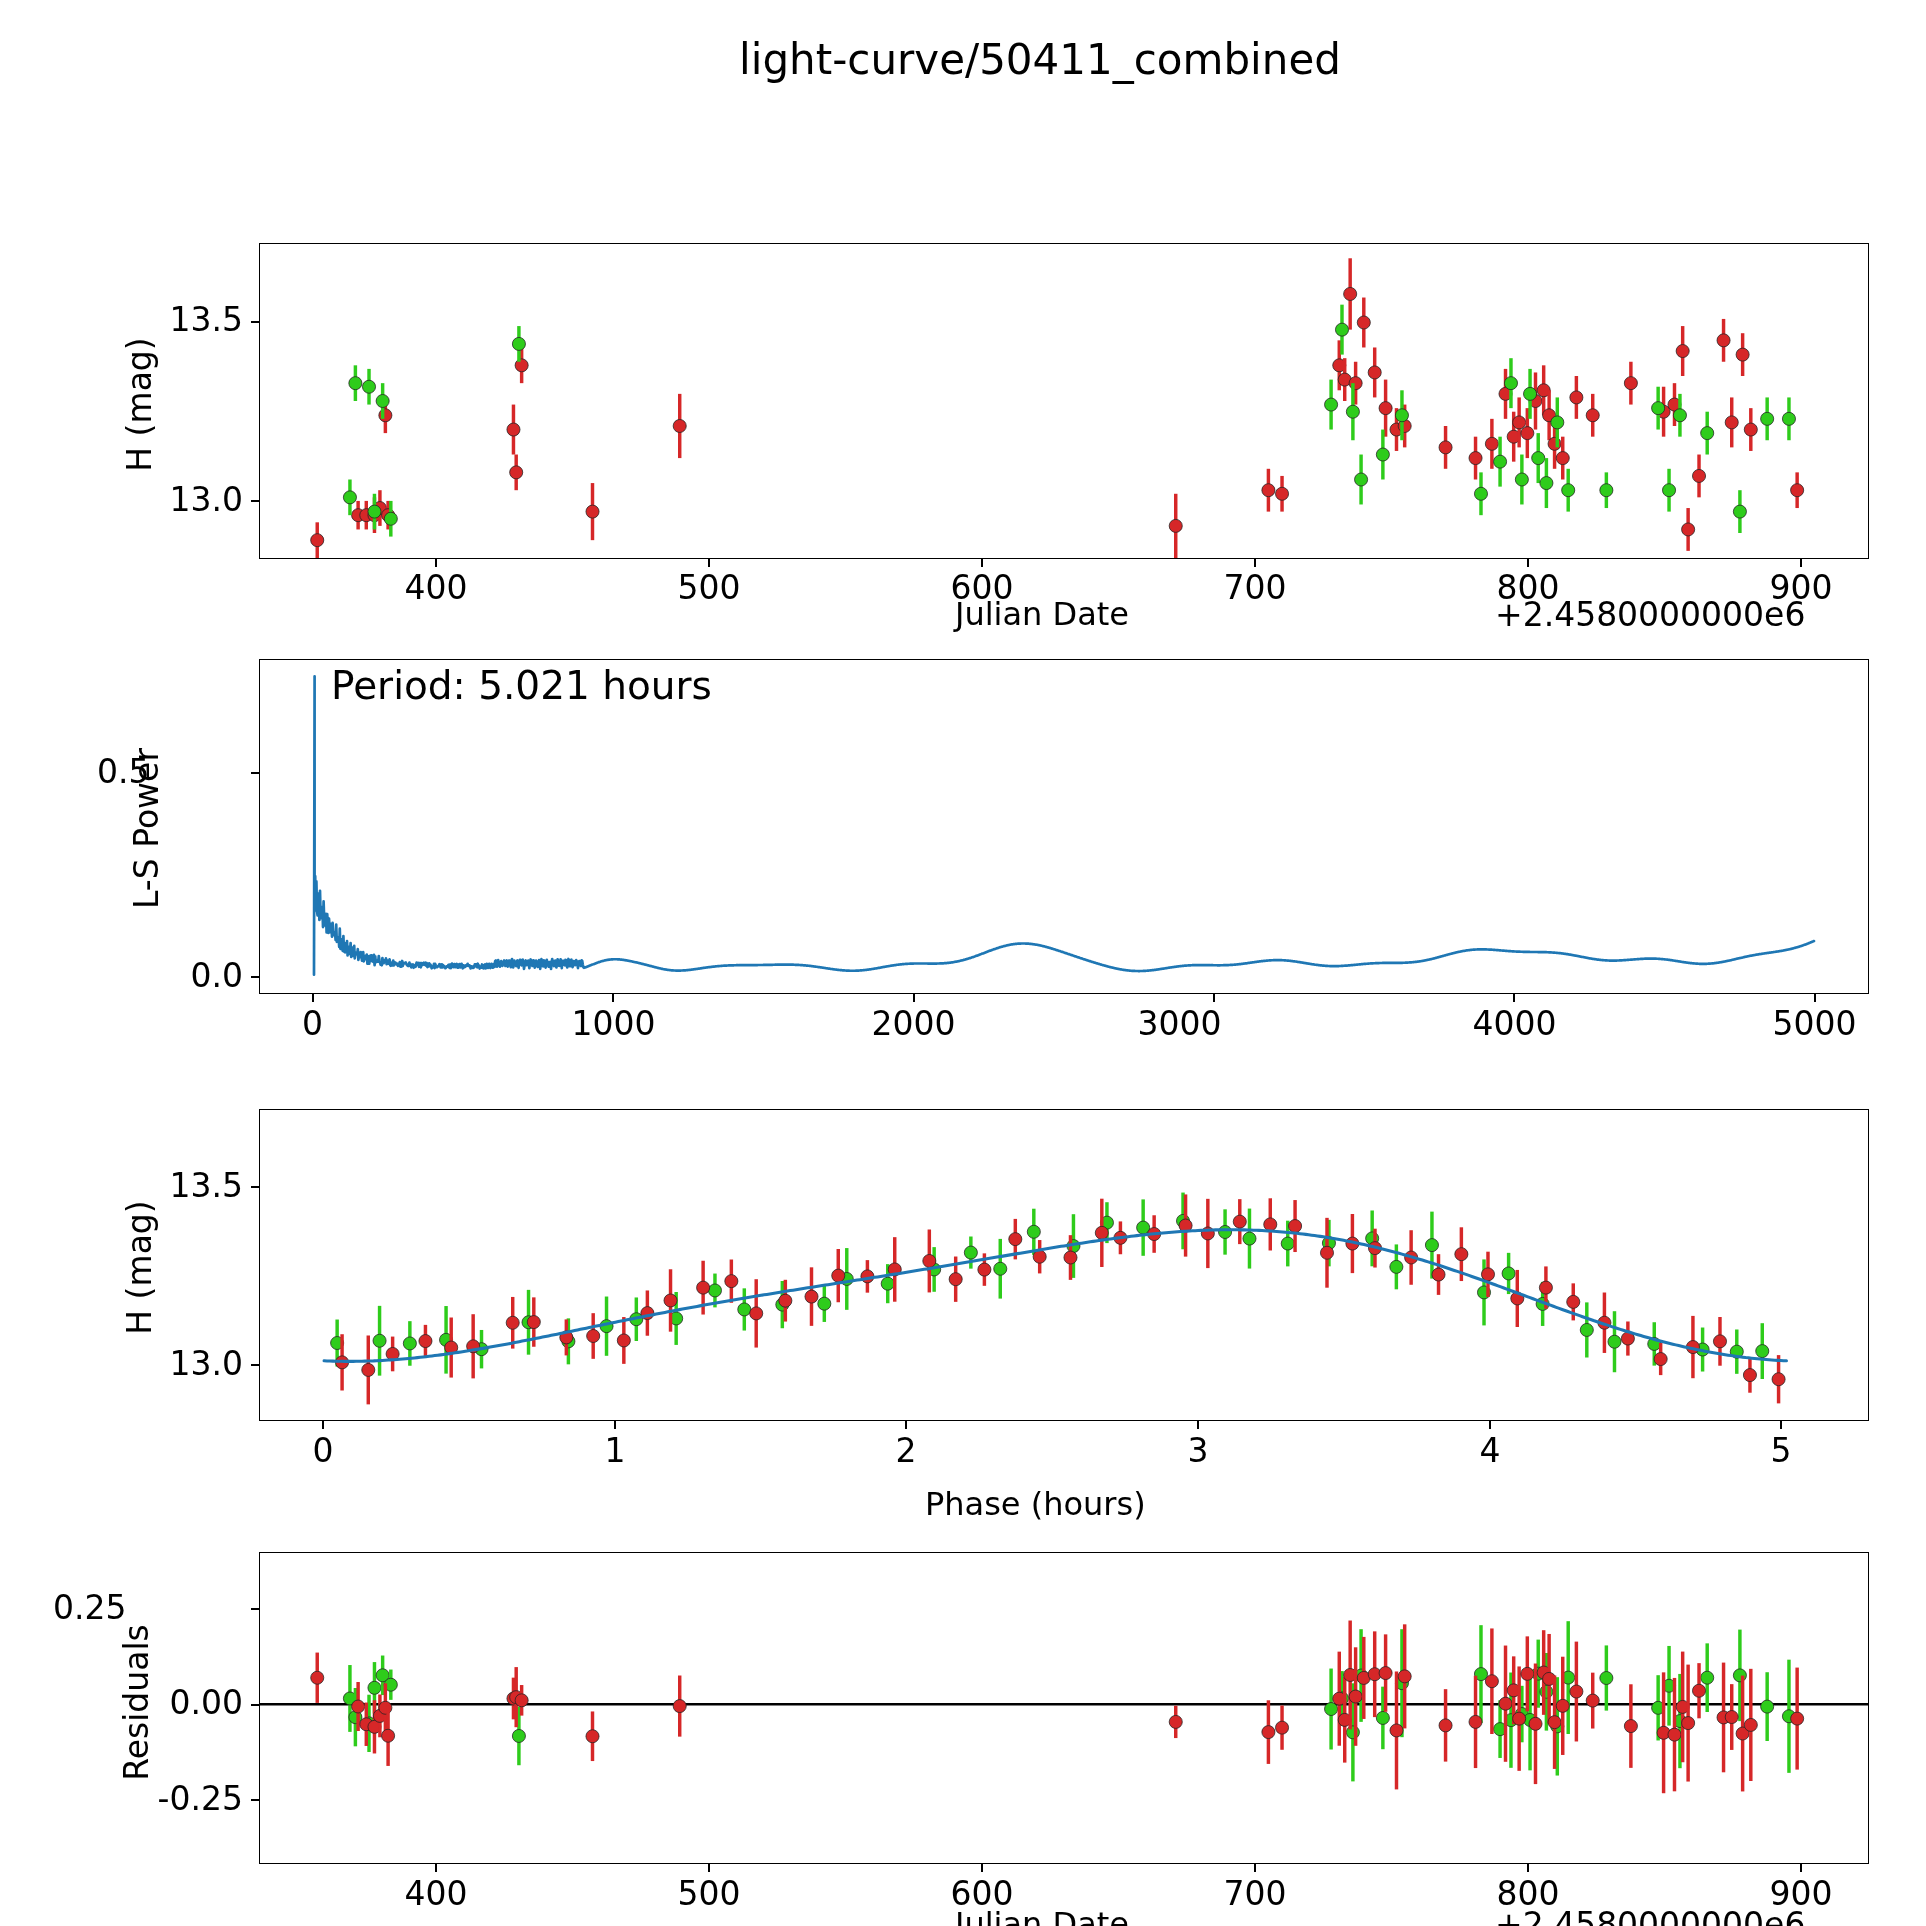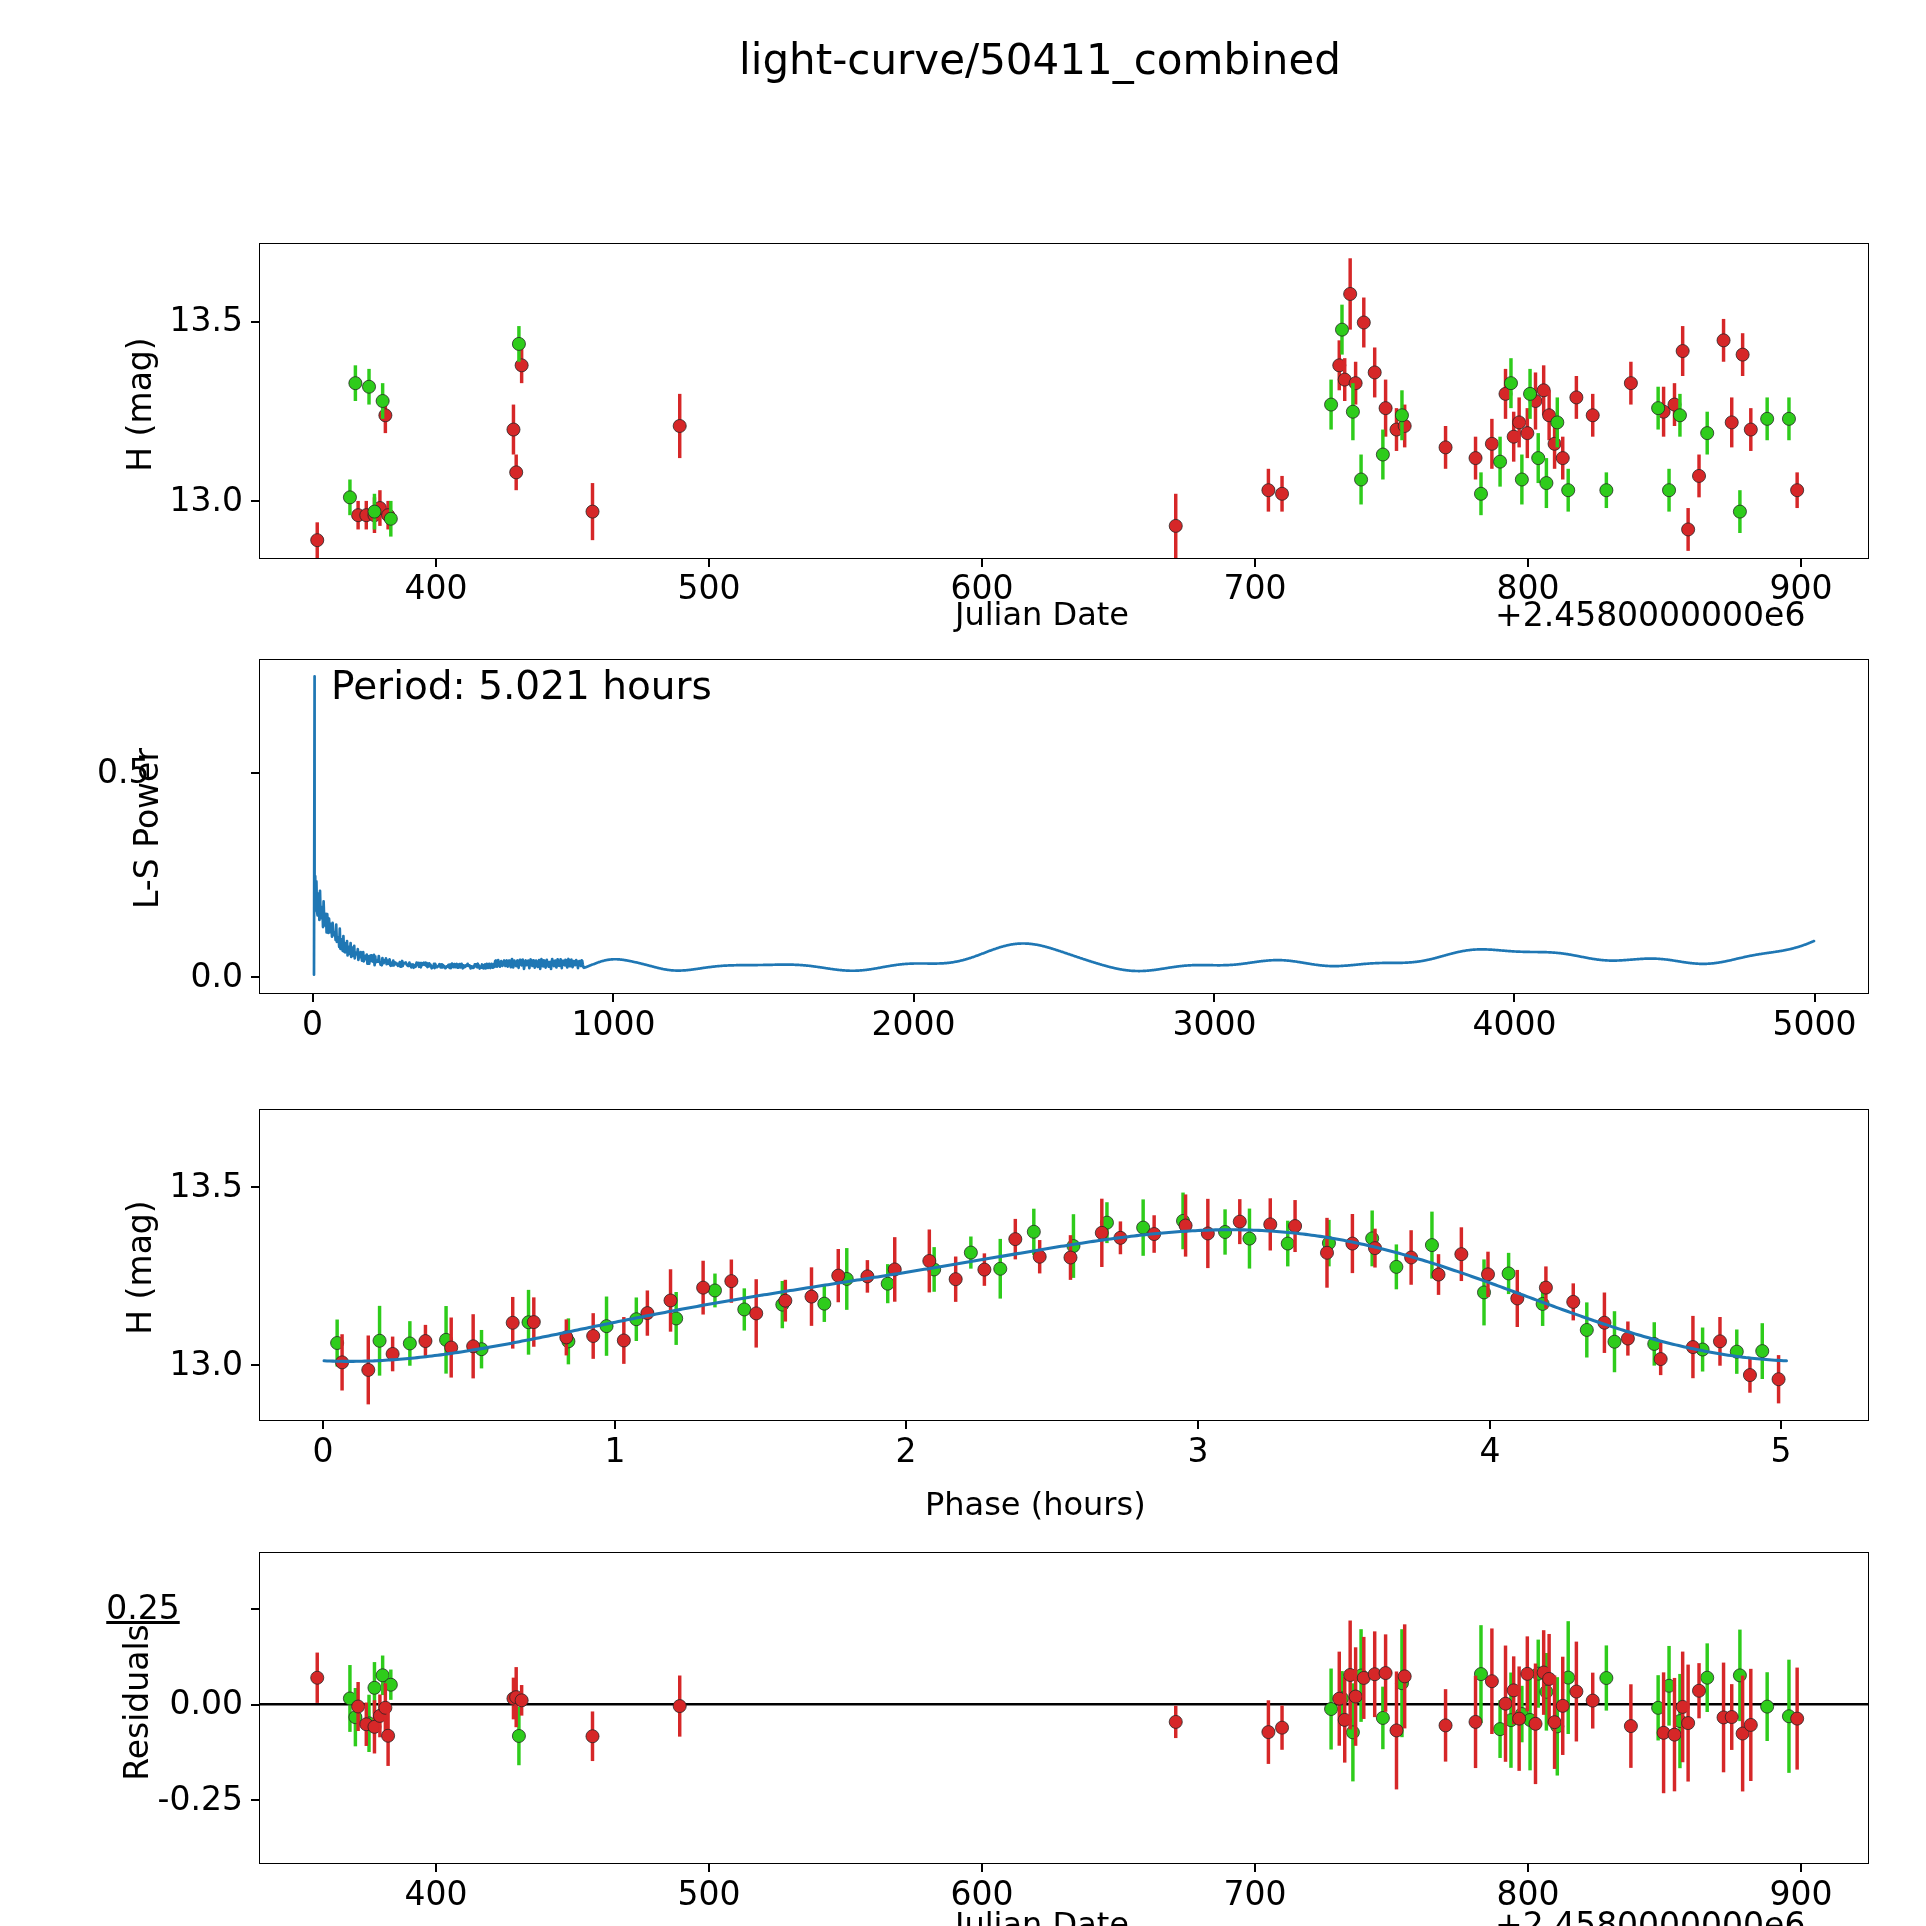--- a/index.html
+++ b/index.html
@@ -289,21 +289,21 @@
   <div class="annot" style="left:331px; top:663px;">Period: 5.021 hours</div>
   <div class="ylabel" style="left:50px; top:809px; width:193px; text-align:center; transform:rotate(-90deg);">L-S Power</div>
   <div id="p2ticks">
       <div class="tickmark" style="left: 312px; top: 994px; width: 2.3px; height: 7.7px;"></div>
       <div class="ticklabel" style="left: 251px; top: 1004px; width: 123px;">0</div>
       <div class="tickmark" style="left: 612px; top: 994px; width: 2.3px; height: 7.7px;"></div>
       <div class="ticklabel" style="left: 552px; top: 1004px; width: 123px;">1000</div>
       <div class="tickmark" style="left: 913px; top: 994px; width: 2.3px; height: 7.7px;"></div>
       <div class="ticklabel" style="left: 852px; top: 1004px; width: 123px;">2000</div>
       <div class="tickmark" style="left: 1213px; top: 994px; width: 2.3px; height: 7.7px;"></div>
-      <div class="ticklabel" style="left: 1153px; top: 1004px; width: 123px;">3000</div>
+      <div class="ticklabel" style="left: 1118px; top: 1004px; width: 123px;">3000</div>
       <div class="tickmark" style="left: 1513px; top: 994px; width: 2.3px; height: 7.7px;"></div>
       <div class="ticklabel" style="left: 1453px; top: 1004px; width: 123px;">4000</div>
       <div class="tickmark" style="left: 1814px; top: 994px; width: 2.3px; height: 7.7px;"></div>
       <div class="ticklabel" style="left: 1753px; top: 1004px; width: 123px;">5000</div>
       <div class="tickmark" style="left: 251px; top: 976px; width: 7.7px; height: 2.3px;"></div>
       <div class="ticklabel" style="left: 97px; top: 956px; width: 146px; text-align: right;">0.0</div>
       <div class="tickmark" style="left: 251px; top: 772px; width: 7.7px; height: 2.3px;"></div>
       <div class="ticklabel" style="left: 97px; top: 752px; width: 146px; text-align: left;">0.5</div>
     </div>
 
@@ -698,17 +698,17 @@
       <div class="ticklabel" style="left: 1209px; top: 1874px; width: 92px;">700</div>
       <div class="tickmark" style="left: 1527px; top: 1864px; width: 2.3px; height: 7.7px;"></div>
       <div class="ticklabel" style="left: 1482px; top: 1874px; width: 92px;">800</div>
       <div class="tickmark" style="left: 1800px; top: 1864px; width: 2.3px; height: 7.7px;"></div>
       <div class="ticklabel" style="left: 1755px; top: 1874px; width: 92px;">900</div>
       <div class="tickmark" style="left: 251px; top: 1799px; width: 7.7px; height: 2.3px;"></div>
       <div class="ticklabel" style="left: 43px; top: 1779px; width: 200px; text-align: right;">-0.25</div>
       <div class="tickmark" style="left: 251px; top: 1704px; width: 7.7px; height: 2.3px;"></div>
       <div class="ticklabel" style="left: 43px; top: 1683px; width: 200px; text-align: right;">0.00</div>
       <div class="tickmark" style="left: 251px; top: 1608px; width: 7.7px; height: 2.3px;"></div>
-      <div class="ticklabel" style="left: 43px; top: 1588px; width: 200px; text-align: center; text-decoration: underline;">0.25</div>
+      <div class="ticklabel" style="left: 53px; top: 1588px; width: 200px; text-align: left;">0.25</div>
     </div>
 
 </div>
 
 
 </body></html>

